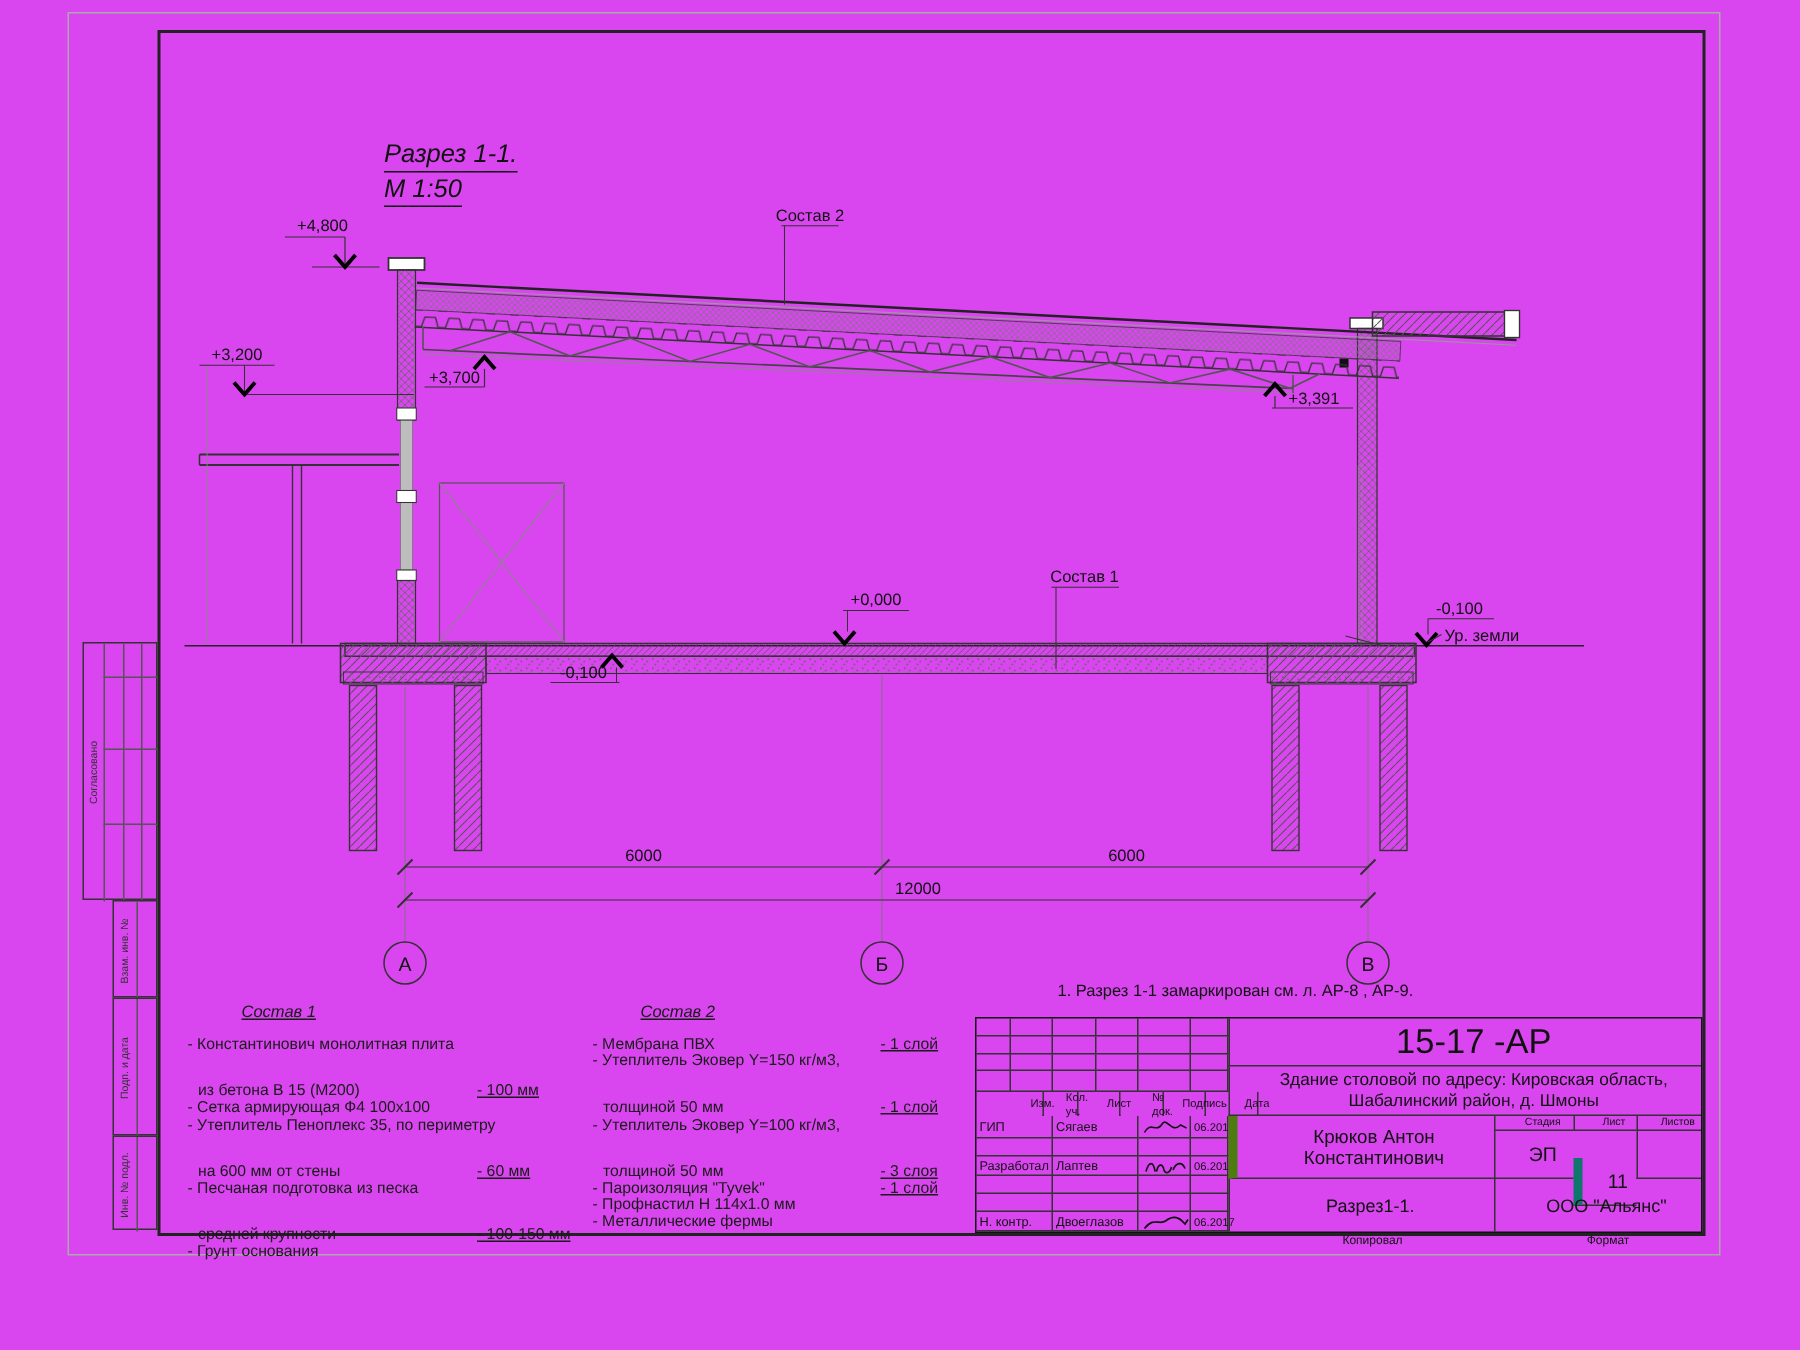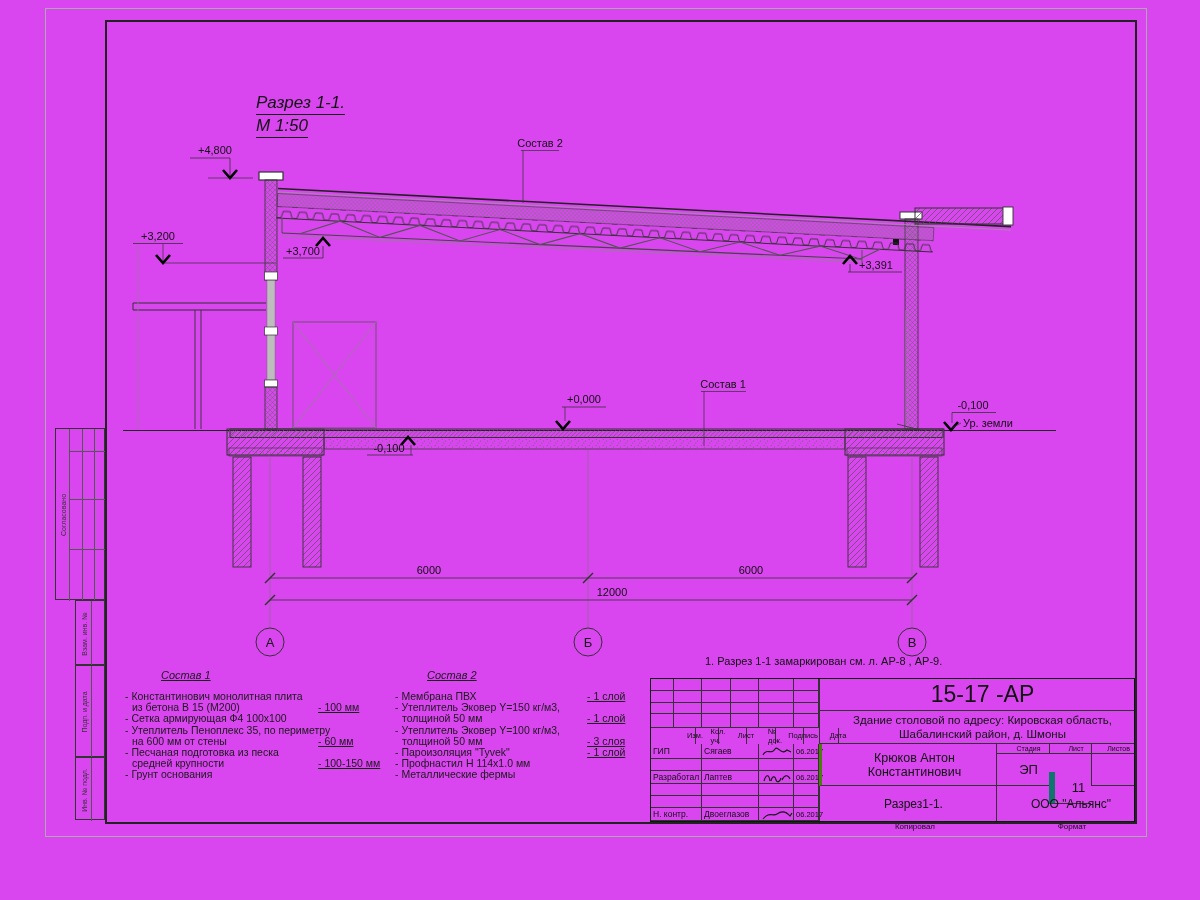--- a/index.html
+++ b/index.html
@@ -16,21 +16,21 @@
   .hdiv{position:absolute;height:1px;background:#555;}
   .vdiv{position:absolute;width:1px;background:#555;}
   
   #dwg-title{left:256px;top:92px;font-size:17px;font-style:italic;line-height:21px;}
   #dwg-title span{display:inline-block;border-bottom:1.2px solid #111;padding-bottom:1px;}
   
   .list{position:absolute;font-size:10.5px;line-height:11.2px;width:270px;color:#1a1a1a;}
   .list .hd{position:absolute;top:-21px;font-size:11px;font-style:italic;
             text-decoration:underline;}
   .item{position:relative;}
-  .l2{padding-left:7px;}
+  .l2{padding-left:7px;margin-top:20px;}
   .qty{position:absolute;bottom:0;text-decoration:underline;}
   #sostav1 .qty{left:193px;} #sostav2 .qty{left:192px;}
   
   #note{left:705px;top:655px;font-size:11px;}
   
   #stamp{left:650px;top:678px;width:483px;height:142px;border:1.6px solid #111;
          box-sizing:content-box;font-size:8.5px;}
   #stamp-left{position:absolute;left:0;top:0;width:168px;height:142px;display:grid;
       grid-template-columns:23px 28px 29px 28px 35px 25px;
       grid-template-rows:12px 12px 11px 14px 16px 15px 12px 13px 12px 12px 13px;}
@@ -397,21 +397,21 @@
       <div class="c" style="font-size:7.5px;">06.2017</div>
     </div>
 
     <div class="rcell" style="left:168px;top:0;width:315px;height:32px;border-left:1px solid #333;border-bottom:1px solid #333;font-size:23px;">15-17 -АР</div>
     <div class="rcell" style="left:168px;top:32px;width:315px;height:33px;border-left:1px solid #333;border-bottom:1px solid #333;font-size:11.5px;line-height:14px;">
       <div>
         <div>Здание столовой по адресу: Кировская область,</div>
         <div>Шабалинский район, д. Шмоны</div>
       </div>
     </div>
-    <div class="rcell" style="left:168px;top:65px;width:177px;height:42px;border-left:3px solid #4d7c0f;border-bottom:1px solid #333;font-size:12.5px;">Крюков Антон Константинович</div>
+    <div class="rcell" style="left:168px;top:65px;width:177px;height:42px;border-left:6px solid #4d7c0f;border-bottom:1px solid #333;font-size:12.5px;">Крюков Антон Константинович</div>
     <div class="rcell" style="left:345px;top:65px;width:53px;height:10px;border-left:1px solid #333;border-bottom:1px solid #333;font-size:7px;">Стадия</div>
     <div class="rcell" style="left:398px;top:65px;width:42px;height:10px;border-left:1px solid #333;border-bottom:1px solid #333;font-size:7px;">Лист</div>
     <div class="rcell" style="left:440px;top:65px;width:43px;height:10px;border-left:1px solid #333;border-bottom:1px solid #333;font-size:7px;">Листов</div>
     <div class="rcell" style="left:345px;top:75px;width:53px;height:32px;border-left:1px solid #333;border-bottom:1px solid #333;font-size:13px;">ЭП</div>
     <div class="rcell" style="left:398px;top:93px;width:42px;height:32px;border-left:6px solid #0f766e;border-bottom:1px solid #333;font-size:13px;">11</div>
     <div class="rcell" style="left:440px;top:75px;width:43px;height:32px;border-left:1px solid #333;border-bottom:1px solid #333;font-size:13px;"></div>
     <div class="rcell" style="left:168px;top:107px;width:177px;height:35px;border-left:1px solid #333;font-size:12px;">Разрез1-1.</div>
     <div class="rcell" style="left:345px;top:107px;width:138px;height:35px;border-left:1px solid #333;font-size:12px;">ООО "Альянс"</div>
   </div>
 

